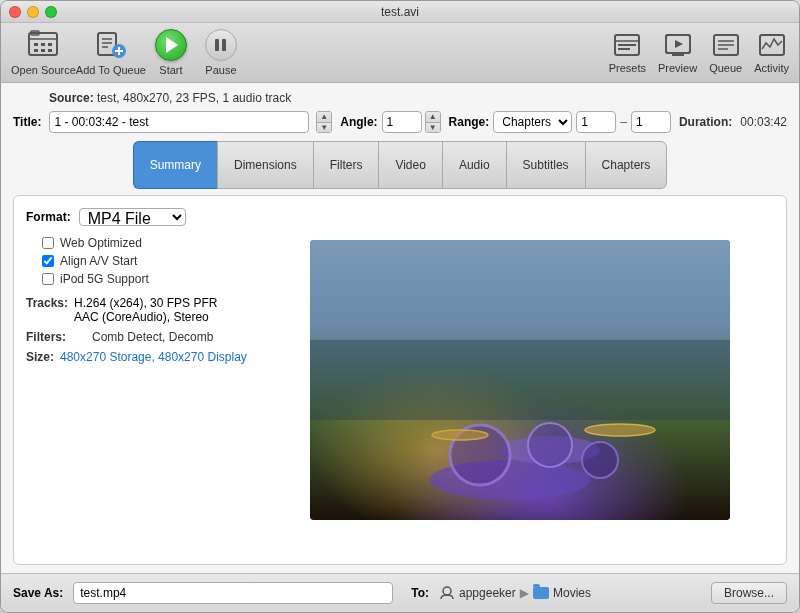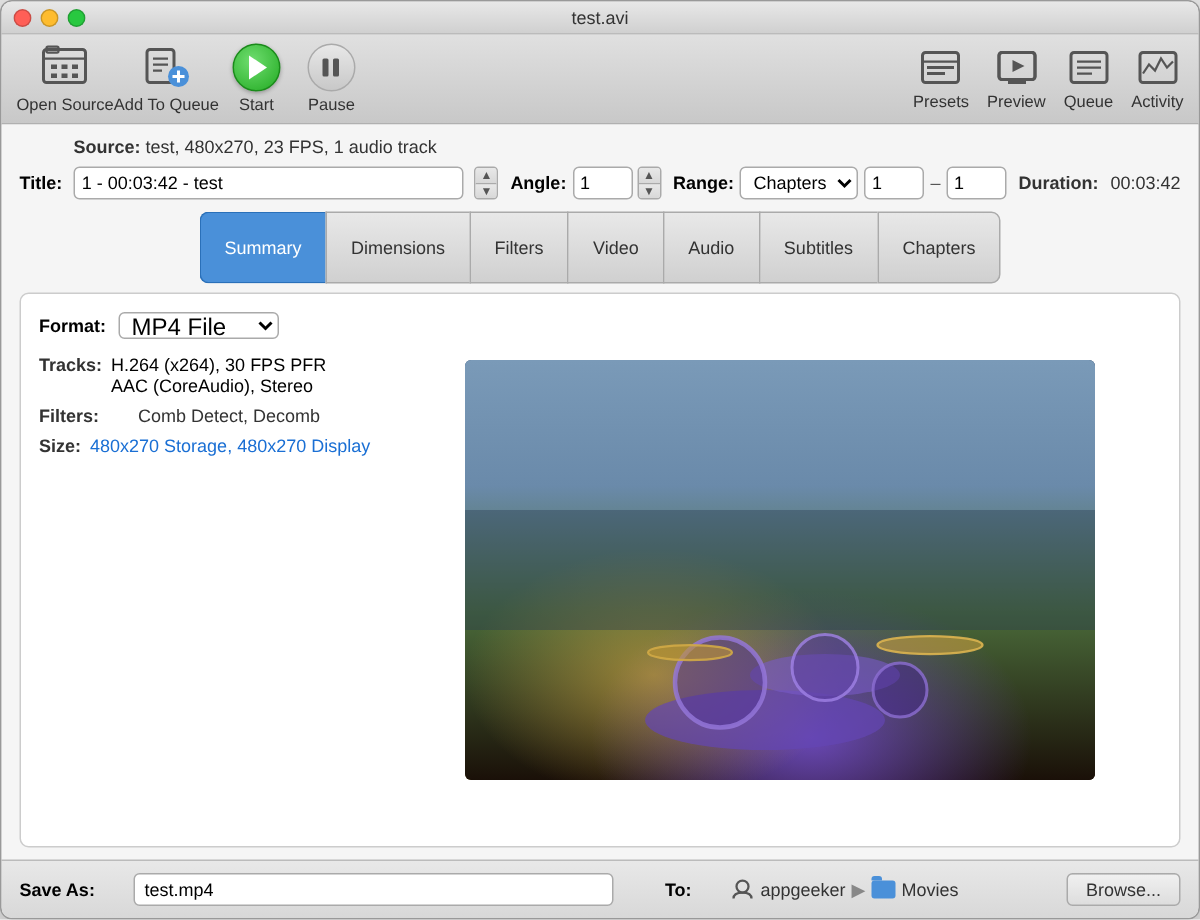--- a/index.html
+++ b/index.html
@@ -375,21 +375,21 @@
       overflow: hidden;
     }
 
     
     .bottom-bar {
       background: linear-gradient(to bottom, #e8e8e8, #d8d8d8);
       border-top: 1px solid #bbb;
       padding: 8px 12px;
       display: flex;
       align-items: center;
-      gap: 26px;
+      gap: 10px;
       flex-shrink: 0;
     }
     .saveas-label { font-weight: 600; font-size: 12px; }
     .saveas-input {
       flex: 1;
       max-width: 320px;
       height: 22px;
       border: 1px solid #aaa;
       border-radius: 4px;
       padding: 0 6px;
@@ -627,20 +627,34 @@
 
         <div class="format-row">
           <span class="label">Format:</span>
           <select class="format-select">
             <option>MP4 File</option>
             <option>MKV File</option>
             <option>WebM File</option>
           </select>
         </div>
 
+        <div class="checkboxes">
+          <label class="checkbox-row">
+            <input type="checkbox" style="">
+            <span>Web Optimized</span>
+          </label>
+          <label class="checkbox-row">
+            <input type="checkbox" checked="" style="">
+            <span>Align A/V Start</span>
+          </label>
+          <label class="checkbox-row">
+            <input type="checkbox" style="">
+            <span>iPod 5G Support</span>
+          </label>
+        </div>
 
         <div class="info-block">
           <div class="info-line">
             <span class="info-key">Tracks:</span>
             <div>
               <div>H.264 (x264), 30 FPS PFR</div>
               <div>AAC (CoreAudio), Stereo</div>
             </div>
           </div>
           <div class="info-line">

